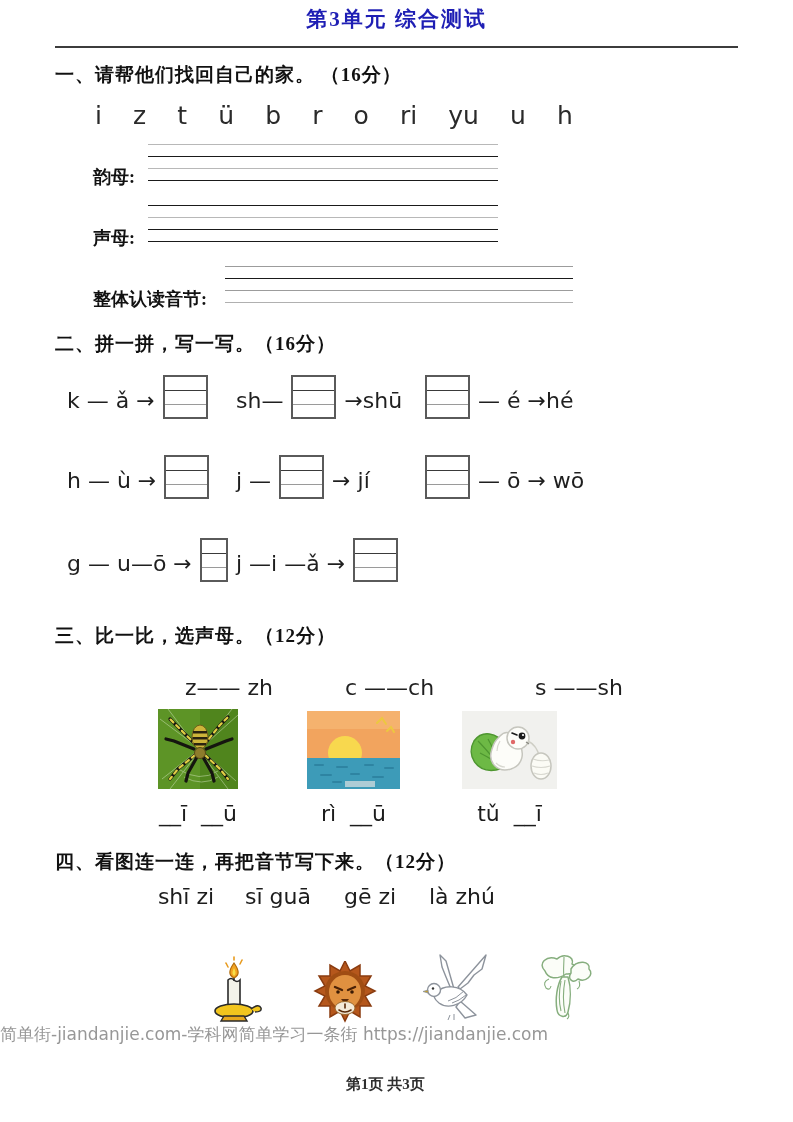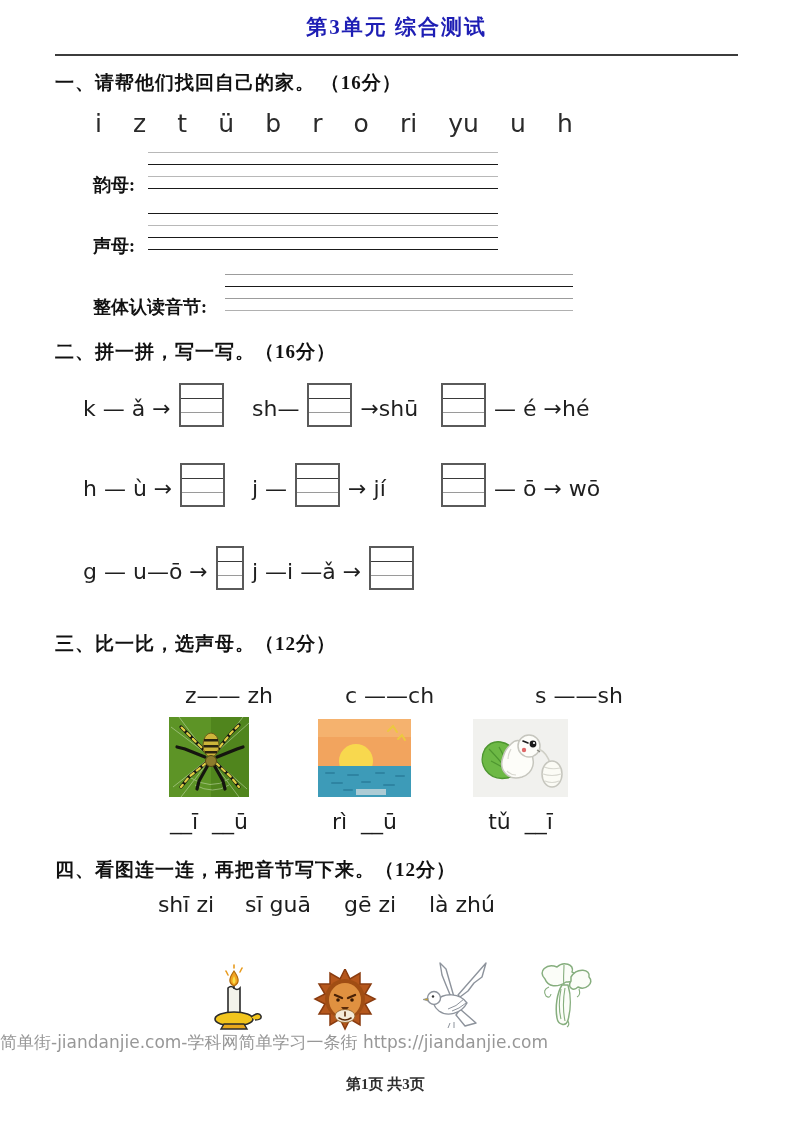--- a/index.html
+++ b/index.html
@@ -6,21 +6,21 @@
   html,body { background:#e8e8e8; }
   .page {
     position:relative; width:793px; height:1122px; margin:0 auto;
     background:#ffffff; overflow:hidden;
     font-family:"DejaVu Sans", sans-serif; color:#1c1c1c;
   }
   .content { padding:0 55px; }
 
   
   .title {
-    padding-top:12px; text-align:center;
+    padding-top:4px; text-align:center;
     font-family:"Liberation Serif", serif; font-weight:bold;
     font-size:21px; line-height:30px; letter-spacing:2px; color:#1e1eb4;
   }
   .rule { margin-top:12px; border-top:2px solid #3c3c3c; height:0; }
 
   .sec-heading {
     margin-top:13px; font-family:"Liberation Serif", serif; font-weight:bold;
     font-size:19px; line-height:27px; color:#111; letter-spacing:1px;
   }
   .sh2 { margin-top:27px; }
@@ -45,42 +45,42 @@
   .w-label.big { width:132px; }
   .four-line { position:relative; width:350px; height:37px; }
   .four-line.c { width:348px; }
   .ln { position:absolute; left:0; right:0; height:1px; }
   .ln.l1 { top:0; } .ln.l2 { top:12px; } .ln.l3 { top:24px; } .ln.l4 { top:36px; }
   .ga .l1 { background:#b8b8b8; } .ga .l2 { background:#1a1a1a; } .ga .l3 { background:#b8b8b8; } .ga .l4 { background:#1a1a1a; }
   .gb .l1 { background:#1a1a1a; } .gb .l2 { background:#b8b8b8; } .gb .l3 { background:#1a1a1a; } .gb .l4 { background:#1a1a1a; }
   .gc .l1 { background:#9c9c9c; } .gc .l2 { background:#1a1a1a; } .gc .l3 { background:#9c9c9c; } .gc .l4 { background:#b0b0b0; }
 
   
-  .sec2-row { display:flex; align-items:center; margin-left:28px; height:44px; }
+  .sec2-row { display:flex; align-items:center; margin-left:12px; height:44px; }
   .s2r1 { margin-top:18px; }
   .s2r2 { margin-top:36px; }
   .s2r3 { margin-top:39px; }
   .g { display:flex; align-items:flex-end; }
   .g1 { width:169px; } .g2 { width:181px; }
   .pin { font-size:22px; line-height:26px; padding-bottom:5px; white-space:pre; color:#1f1f1f; }
   .wbox {
     width:45px; height:44px; border:2px solid #5a5a5a; position:relative; margin:0 8px;
     background:#fff;
   }
   .wbox::before { content:""; position:absolute; left:0; right:0; top:13px; height:1px; background:#3a3a3a; }
   .wbox::after  { content:""; position:absolute; left:0; right:0; top:27px; height:1px; background:#9a9a9a; }
 
   
   .pairs { display:flex; margin-left:130px; margin-top:25px; font-size:22px; line-height:28px; }
   .pair1 { width:160px; } .pair2 { width:190px; }
   .pair  { white-space:pre; color:#1f1f1f; }
   .trio { display:flex; align-items:flex-end; margin-left:103px; }
   .trio.imgs { margin-top:7px; height:80px; }
   .trio.answers { margin-top:11px; font-size:22px; line-height:28px; }
-  .c1 { width:80px;margin-left:11px; } .c2 { width:93px; margin-left:69px; } .c3 { width:95px; margin-left:62px; }
+  .c1 { width:80px; } .c2 { width:93px; margin-left:69px; } .c3 { width:95px; margin-left:62px; }
   .answers .c1, .answers .c2, .answers .c3 { text-align:center; white-space:pre; }
 
   
   .words { display:flex; margin-left:85px; margin-top:8px; font-size:22px; line-height:28px; }
   .words .w { width:92px; text-align:center; white-space:pre; }
   .quad { display:flex; align-items:flex-end; margin-left:135px; margin-top:40px; height:72px; }
   .quad .qc { width:90px; margin-right:20px; display:flex; justify-content:center; align-items:flex-end; }
   .quad .qc:last-child { margin-right:0; }
 
   

